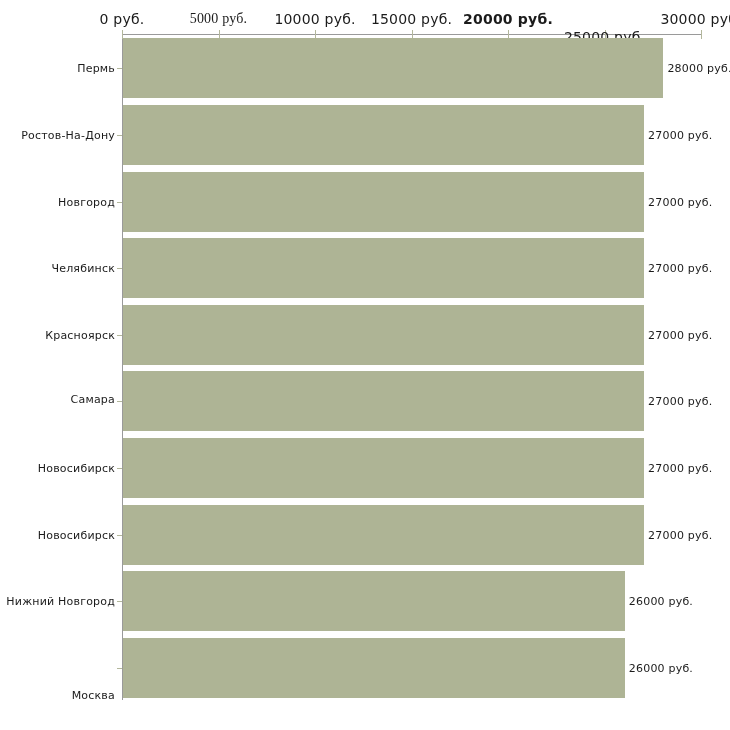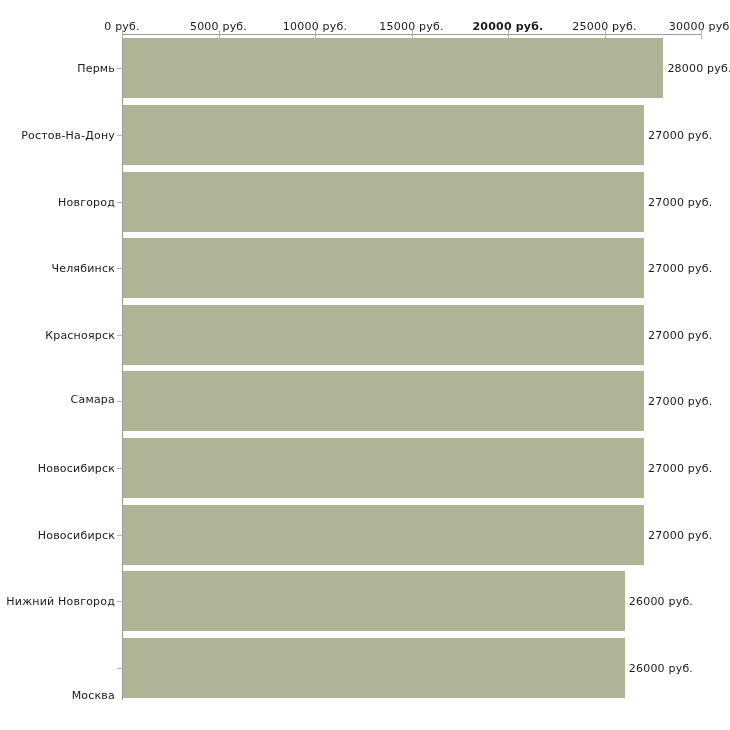--- a/index.html
+++ b/index.html
@@ -53,22 +53,22 @@
 
   .x-tick {
     position: absolute;
     top: 30px;
     width: 1px;
     height: 9px;
     background: #b3b79c;
   }
   .x-tick-label {
     position: absolute;
-    top: 20px;
-    font-size: 11px;
+    top: 11px;
+    font-size: 14px;
     color: #1b1b1b;
     white-space: nowrap;
     transform: translateX(-50%);
     letter-spacing: .2px;
   }
 
   
   #y-axis {
     position: absolute;
     left: 122px;
@@ -119,29 +119,29 @@
     <div id="x-axis"></div>
     <div id="x-axis-cap-left"></div>
     <div id="x-axis-cap-right"></div>
 
     <div id="y-axis"></div>
 
     <div id="generated-layer">
         <div class="x-tick" style="left: 122px;"></div>
         <div class="x-tick-label" style="left: 122px;">0 руб.</div>
         <div class="x-tick" style="left: 218.5px;"></div>
-        <div class="x-tick-label" style="left: 218.5px;">5000 руб.</div>
+        <div class="x-tick-label" style="left: 218.5px; font-family: Liberation Serif, serif;">5000 руб.</div>
         <div class="x-tick" style="left: 315px;"></div>
         <div class="x-tick-label" style="left: 315px;">10000 руб.</div>
         <div class="x-tick" style="left: 411.5px;"></div>
         <div class="x-tick-label" style="left: 411.5px;">15000 руб.</div>
         <div class="x-tick" style="left: 508px;"></div>
         <div class="x-tick-label" style="left: 508px; font-weight: bold;">20000 руб.</div>
         <div class="x-tick" style="left: 604.5px;"></div>
-        <div class="x-tick-label" style="left: 604.5px;">25000 руб.</div>
+        <div class="x-tick-label" style="left: 604.5px; margin-top: 18px;">25000 руб.</div>
         <div class="x-tick" style="left: 701px;"></div>
         <div class="x-tick-label" style="left: 701px;">30000 руб.</div>
         <div class="bar" title="Пермь: 28000 руб." style="top: 38.3px; width: 540.4px; height: 60px;"></div>
         <div class="y-tick" style="top: 68px;"></div>
         <div class="y-tick-label" style="top: 68.3px;">Пермь</div>
         <div class="bar-value-label" style="left: 667.4px; top: 68.3px;">28000 руб.</div>
         <div class="bar" title="Ростов-На-Дону: 27000 руб." style="top: 104.9px; width: 521.1px; height: 60px;"></div>
         <div class="y-tick" style="top: 135px;"></div>
         <div class="y-tick-label" style="top: 134.9px;">Ростов-На-Дону</div>
         <div class="bar-value-label" style="left: 648.1px; top: 134.9px;">27000 руб.</div>

